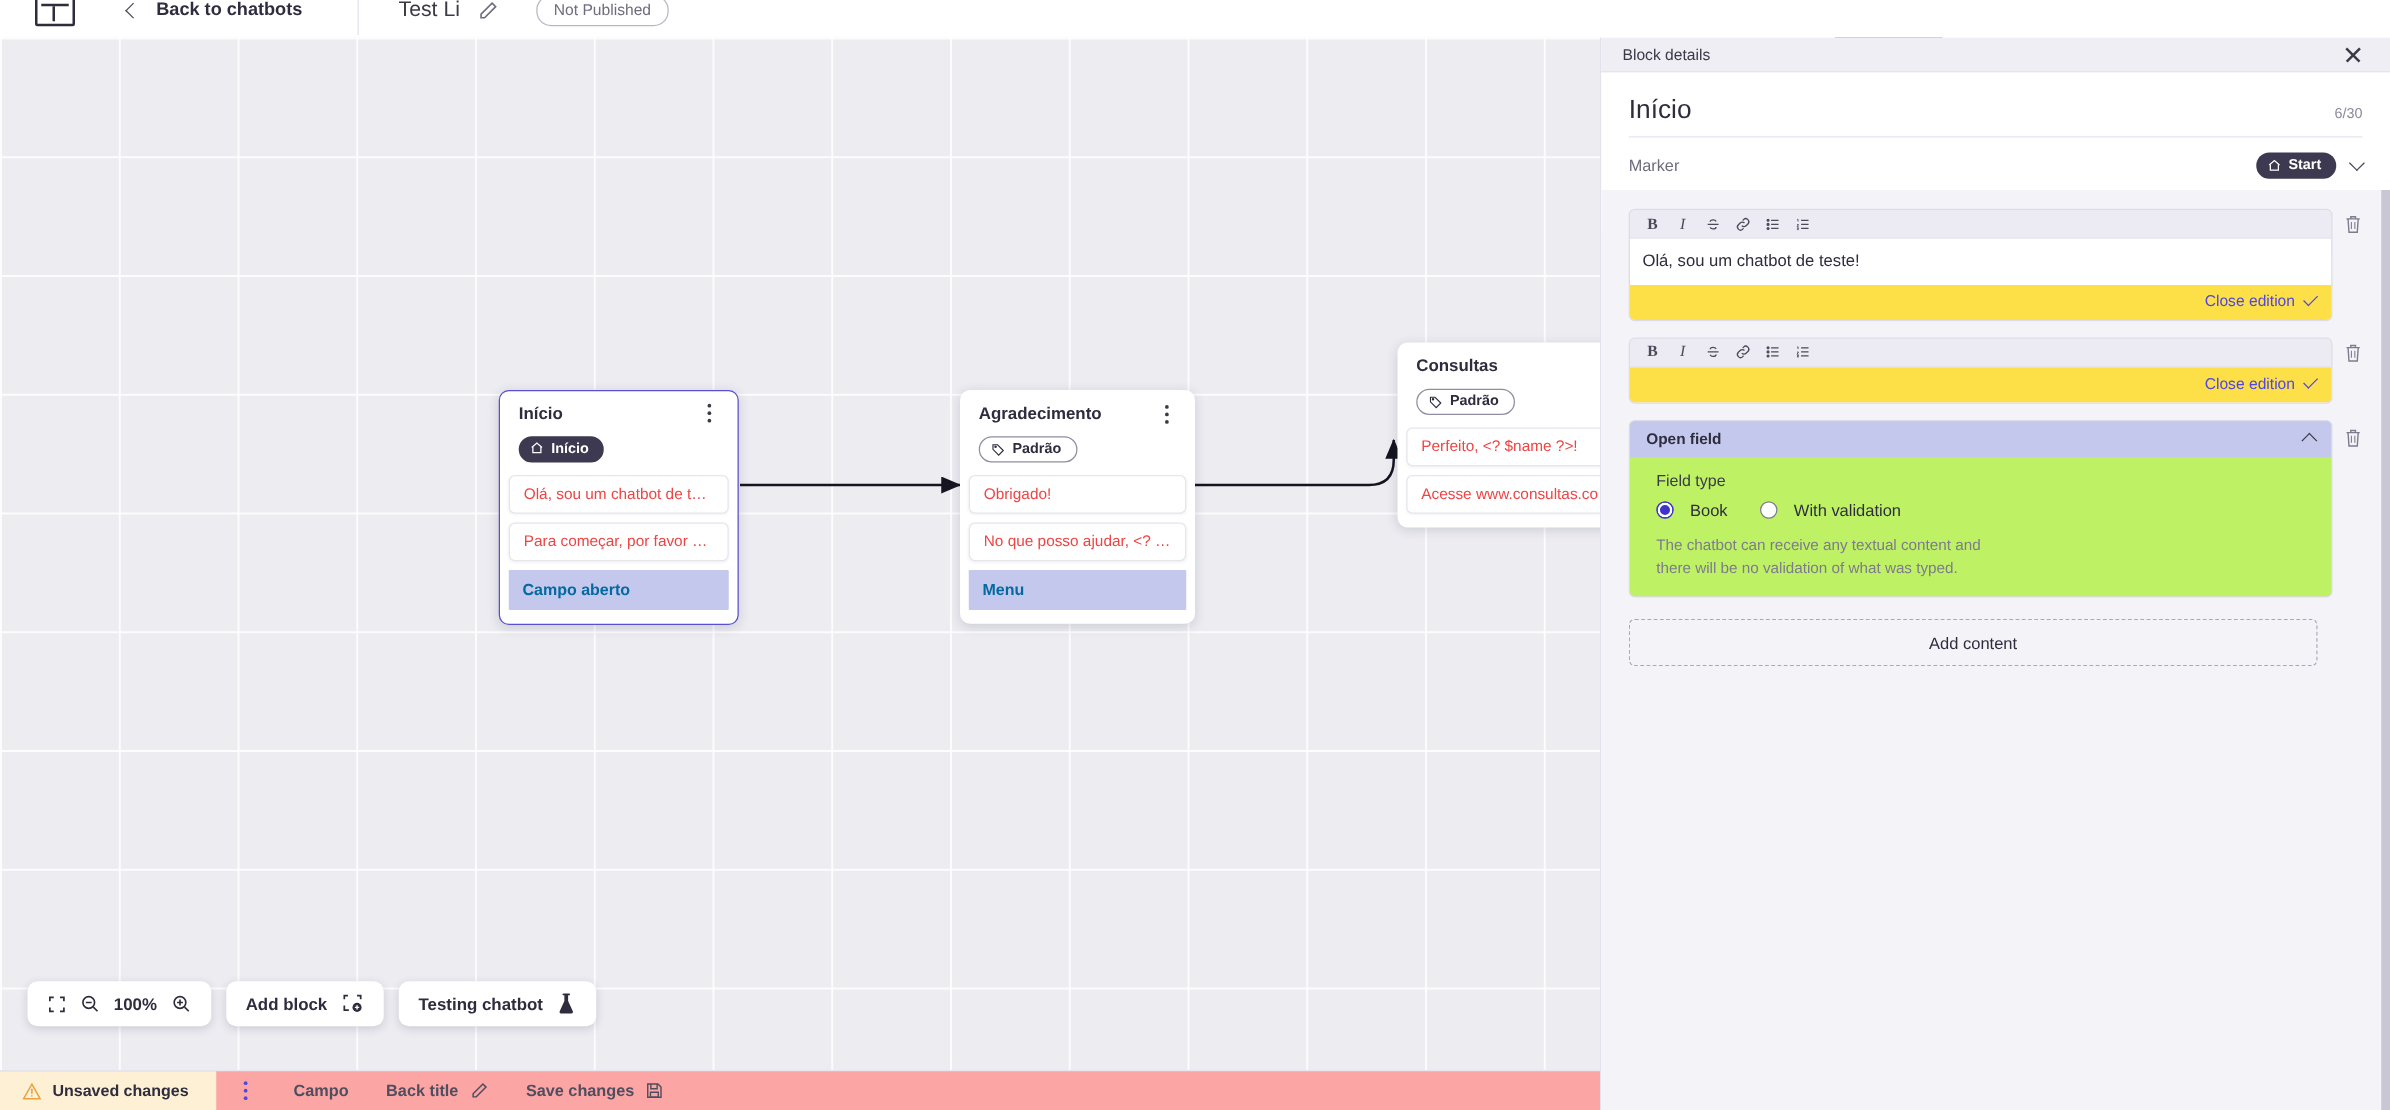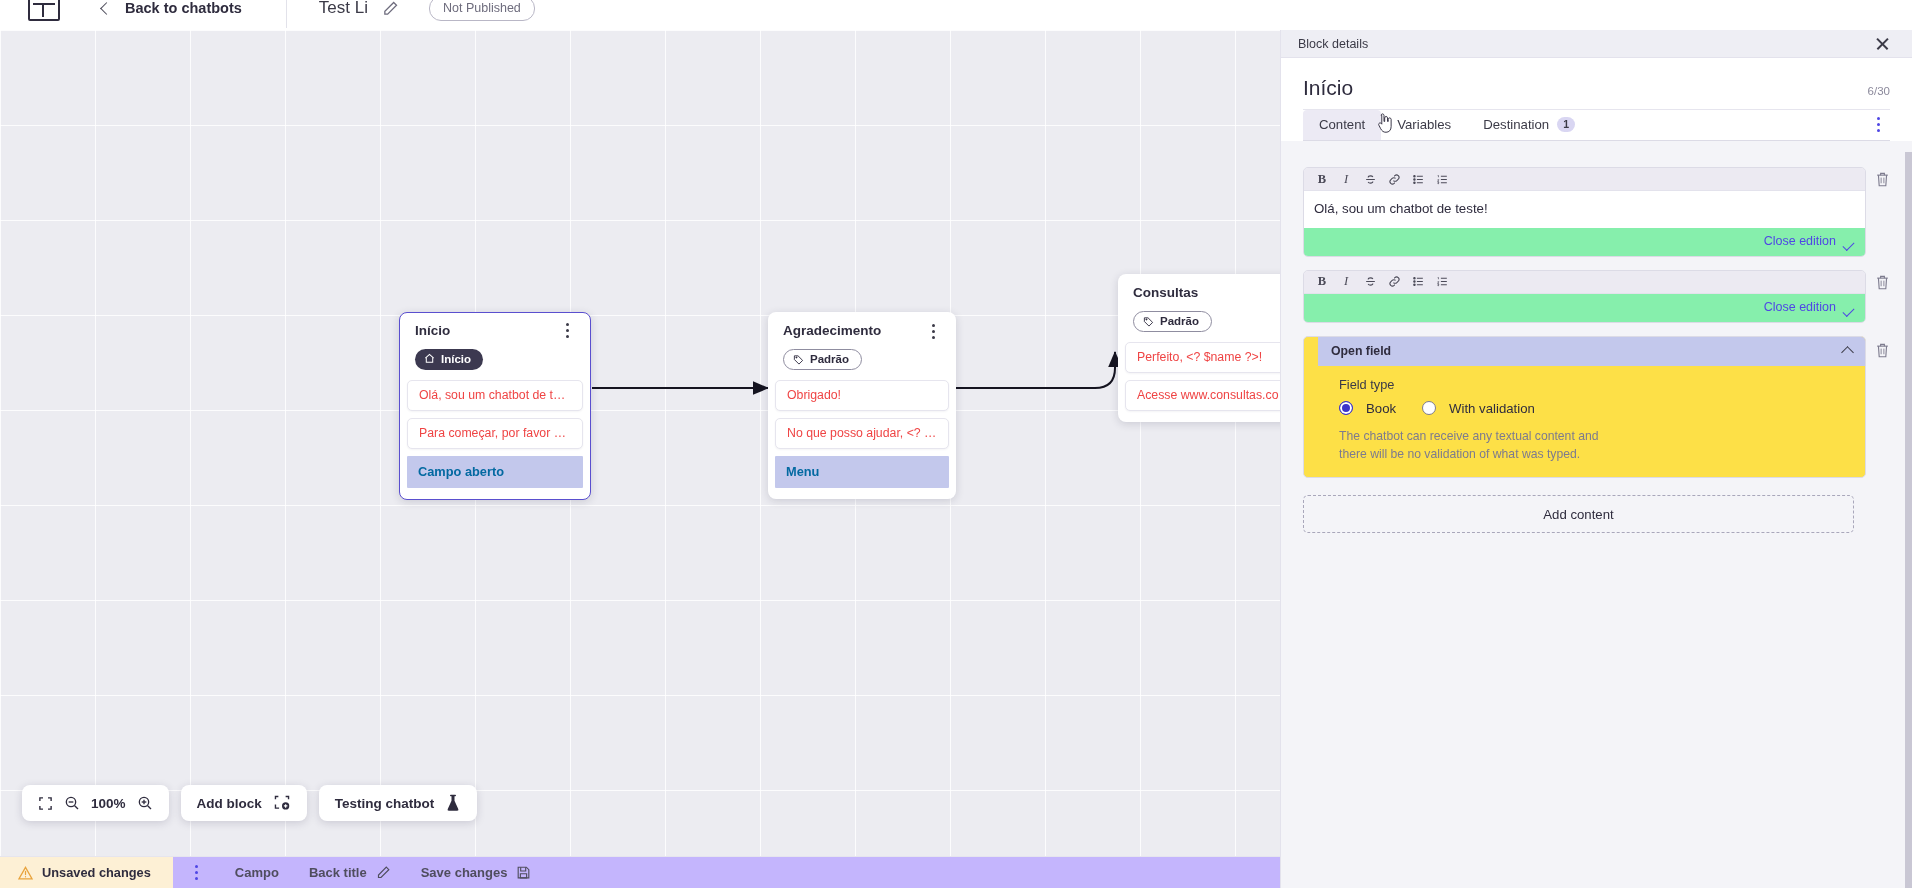--- a/index.html
+++ b/index.html
@@ -125,21 +125,21 @@
     box-shadow: 0 2px 8px rgba(40,35,70,.17);
     height: 36px; display: flex; align-items: center;
     padding: 0 16px; gap: 11px; cursor: pointer;
     font-size: 13.5px; color: #2f2c3e; font-weight: 600;
   }
   .zoom-val { font-size: 13.5px; color: #2f2c3e; font-weight: 600; }
 
   
   .statusbar {
     position: absolute; left: 0; bottom: 0; width: 1562px; height: 32px;
-    background: #c4b5fd; border-top: 1px solid #e6e5ee;
+    background: #fca5a5; border-top: 1px solid #e6e5ee;
     display: flex; align-items: center; z-index: 20;
   }
   .unsaved {
     height: 32px; background: #fdf0d5; display: flex; align-items: center;
     gap: 9px; padding: 0 22px 0 18px;
   }
   .unsaved span { font-size: 12.8px; font-weight: 700; color: #2f2c3e; }
   .dots-v.blue i { background: #4f46e5; }
   .sb-item {
     display: flex; align-items: center; gap: 9px;
@@ -237,35 +237,34 @@
     width: 24px; height: 21px; display: flex; align-items: center;
     justify-content: center; cursor: pointer; color: #4b4a58;
   }
   .tbtn b { font-size: 12.5px; font-weight: 700; font-family: "Liberation Serif", serif; }
   .tbtn i { font-size: 12.5px; font-family: "Liberation Serif", serif; font-style: italic; }
   .editor-text {
     background: #ffffff; padding: 9px 10px 10px; min-height: 30px;
     font-size: 13.3px; color: #2f2c3e; line-height: 1.35;
   }
   .editor-foot {
-    background: #86efac; padding: 6px 11px 8px;
-    display: flex; justify-content: flex-end; align-items: flex-end; gap: 7px;
+    background: #fde047; padding: 6px 11px 8px;
+    display: flex; justify-content: flex-end; align-items: center; gap: 7px;
   }
   .close-edition { font-size: 12.5px; color: #4f46e5; cursor: pointer; font-weight: 400; }
   .check-mark {
     width: 11px; height: 6px; border-left: 1.6px solid #4f46e5;
     border-bottom: 1.6px solid #4f46e5; transform: rotate(-45deg); margin-top: -4px;
   }
   .trash { width: 15px; height: 17px; margin-top: 4px; cursor: pointer; flex: none; }
 
   
   .of-card {
     flex: 1; border: 1px solid #dcdbe6; border-radius: 5px; overflow: hidden;
-    background: #fde047;
-    padding-left: 14px;
+    background: #bef264;
   }
   .of-head {
     background: #c3c8ec; padding: 7px 13px 8px;
     display: flex; align-items: center; justify-content: space-between;
   }
   .of-head span { font-size: 12.3px; font-weight: 700; color: #2f2c3e; }
   .chev-up {
     width: 9px; height: 9px; border-left: 1.7px solid #3b3a47;
     border-top: 1.7px solid #3b3a47; transform: rotate(45deg);
     margin-top: 3px; cursor: pointer;
@@ -501,20 +500,33 @@
     <span>Block details</span>
     <div class="close-x"></div>
   </div>
 
   <div class="panel-body">
     <div class="blk-title-row">
       <div class="blk-title">Início</div>
       <div class="blk-count">6/30</div>
     </div>
 
+    <div class="marker-row">
+      <div class="marker-label">Marker</div>
+      <div class="marker-right">
+        <span class="badge-start">
+          <svg width="11" height="11" viewBox="0 0 24 24" fill="none" stroke="#fff" stroke-width="2.2">
+            <path d="M3 11l9-8 9 8"></path>
+              <path d="M5 10v10h14V10"></path>
+          </svg>
+          <em style="font-style:normal">Start</em>
+        </span>
+        <div class="chev-down"></div>
+      </div>
+    </div>
 
     <div class="tabrow">
       <div class="ctab active">
         <span>Content</span>
       </div>
       <div class="ctab">
         <span>Variables</span>
       </div>
       <div class="ctab">
         <span>Destination</span>

